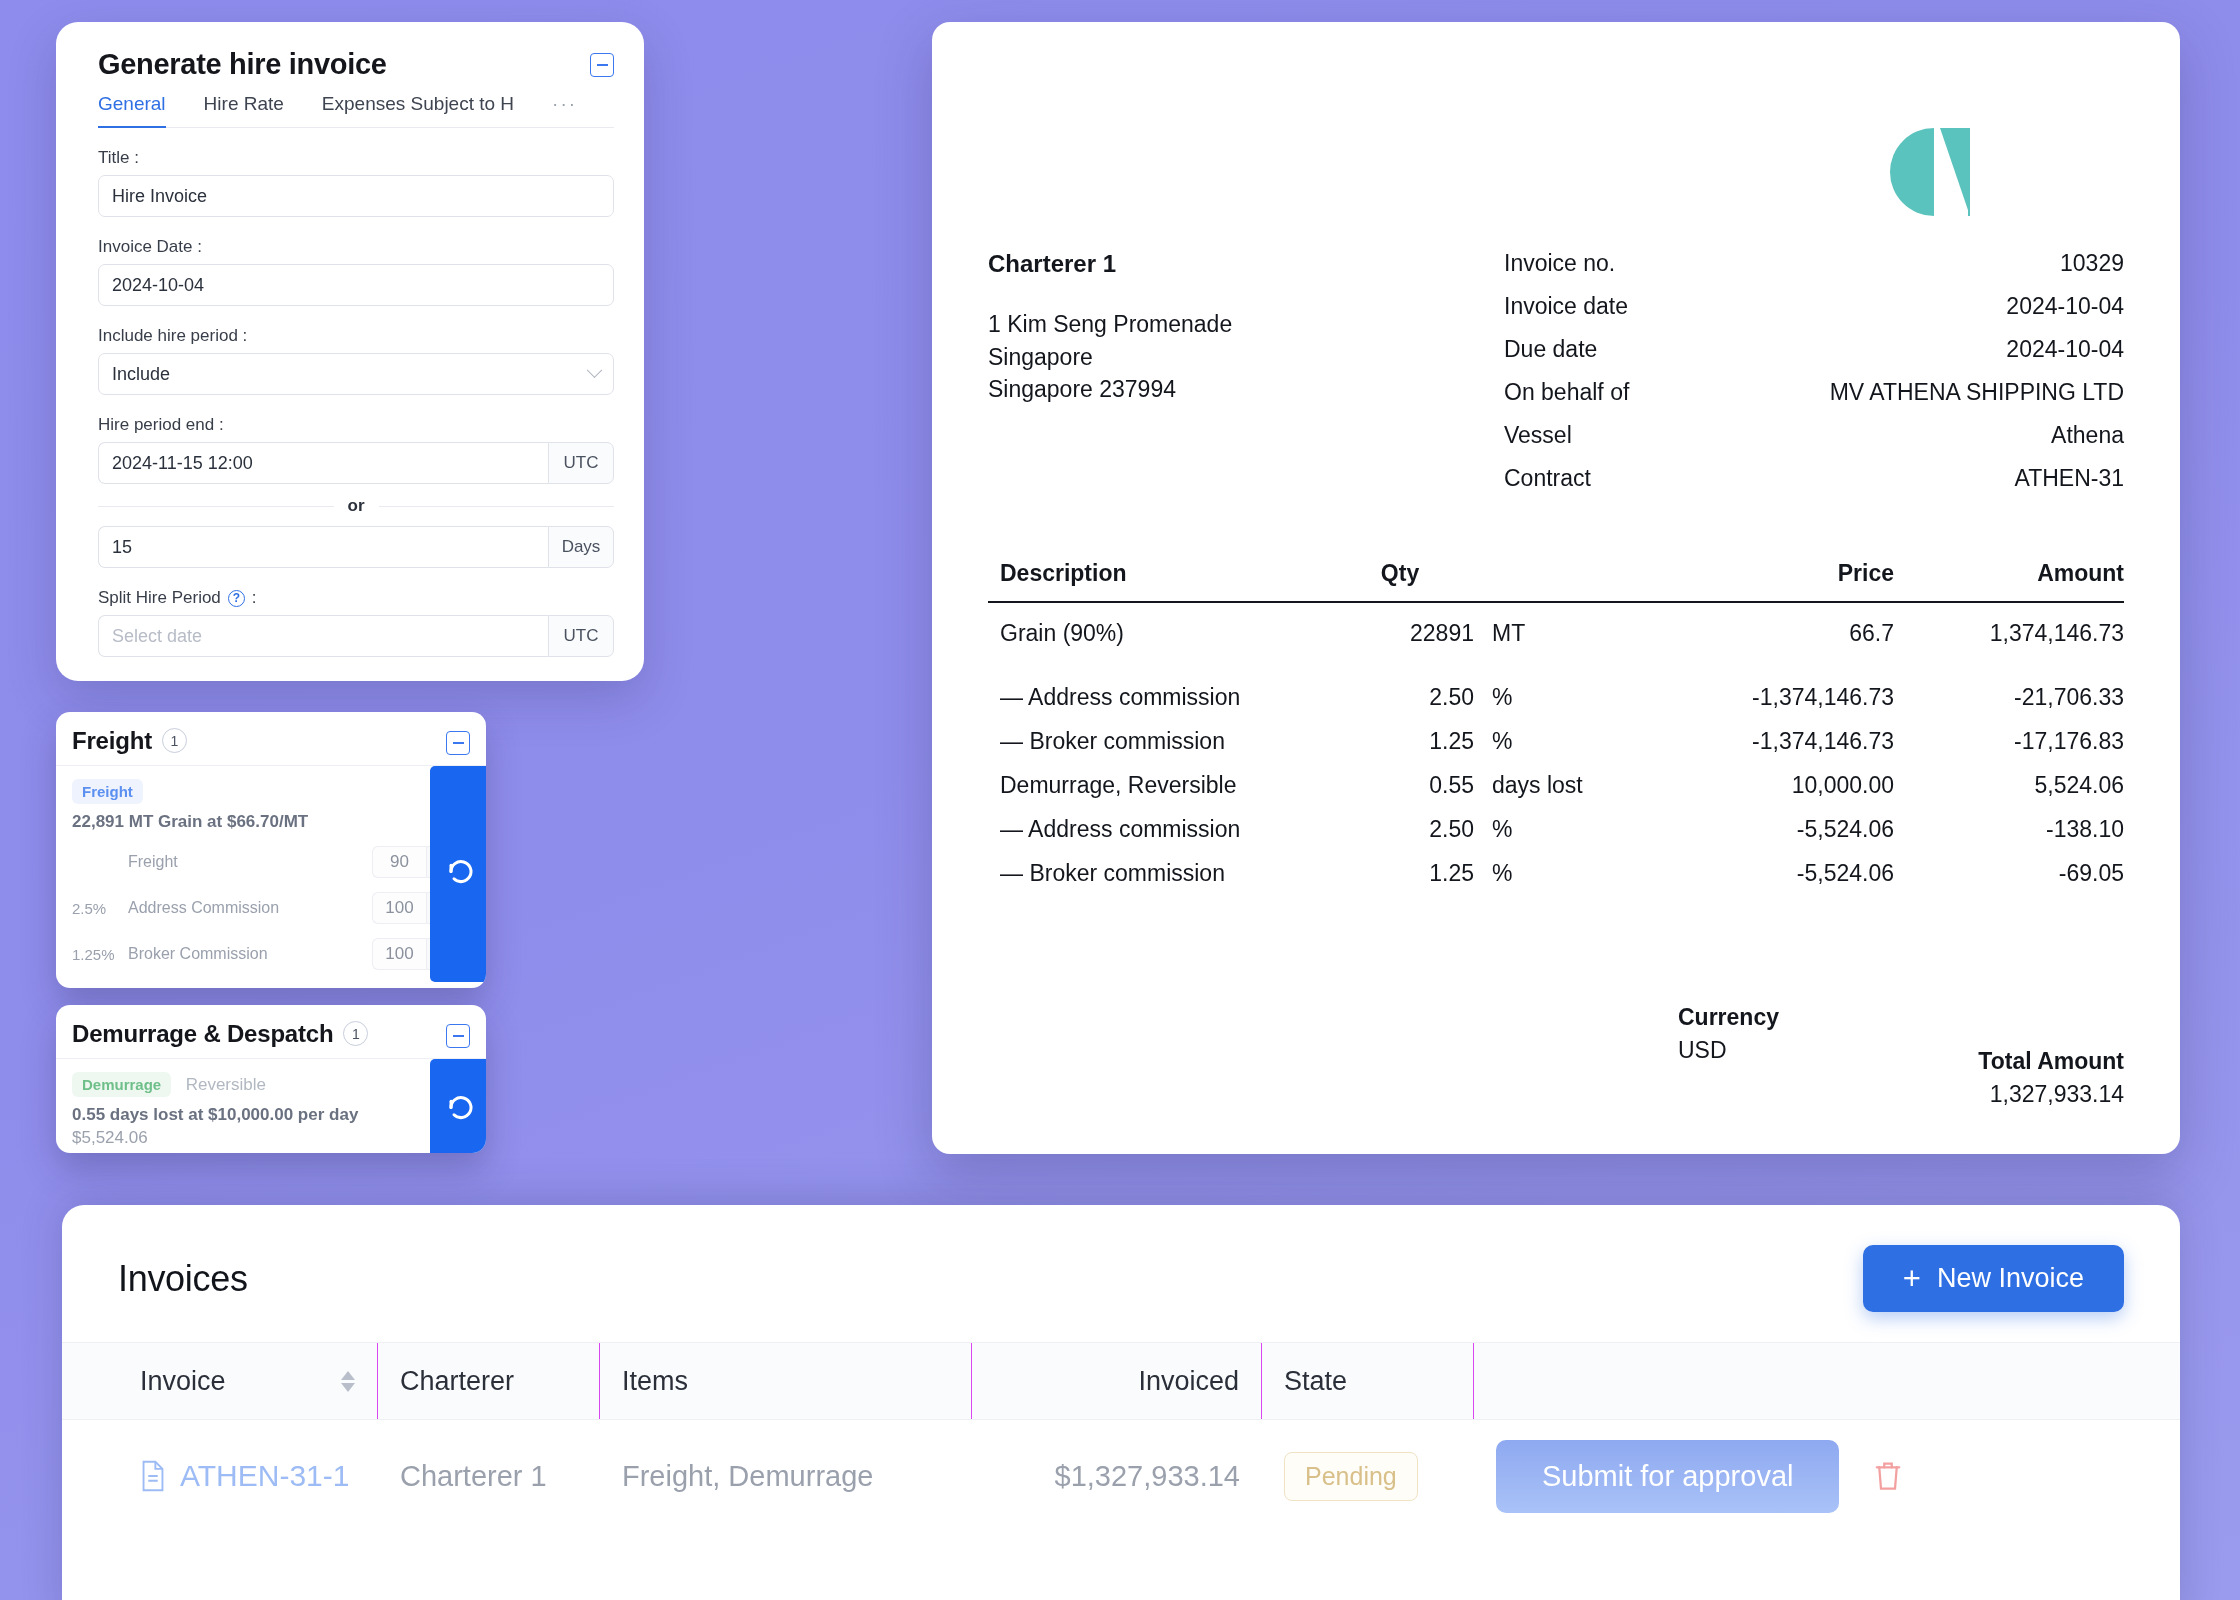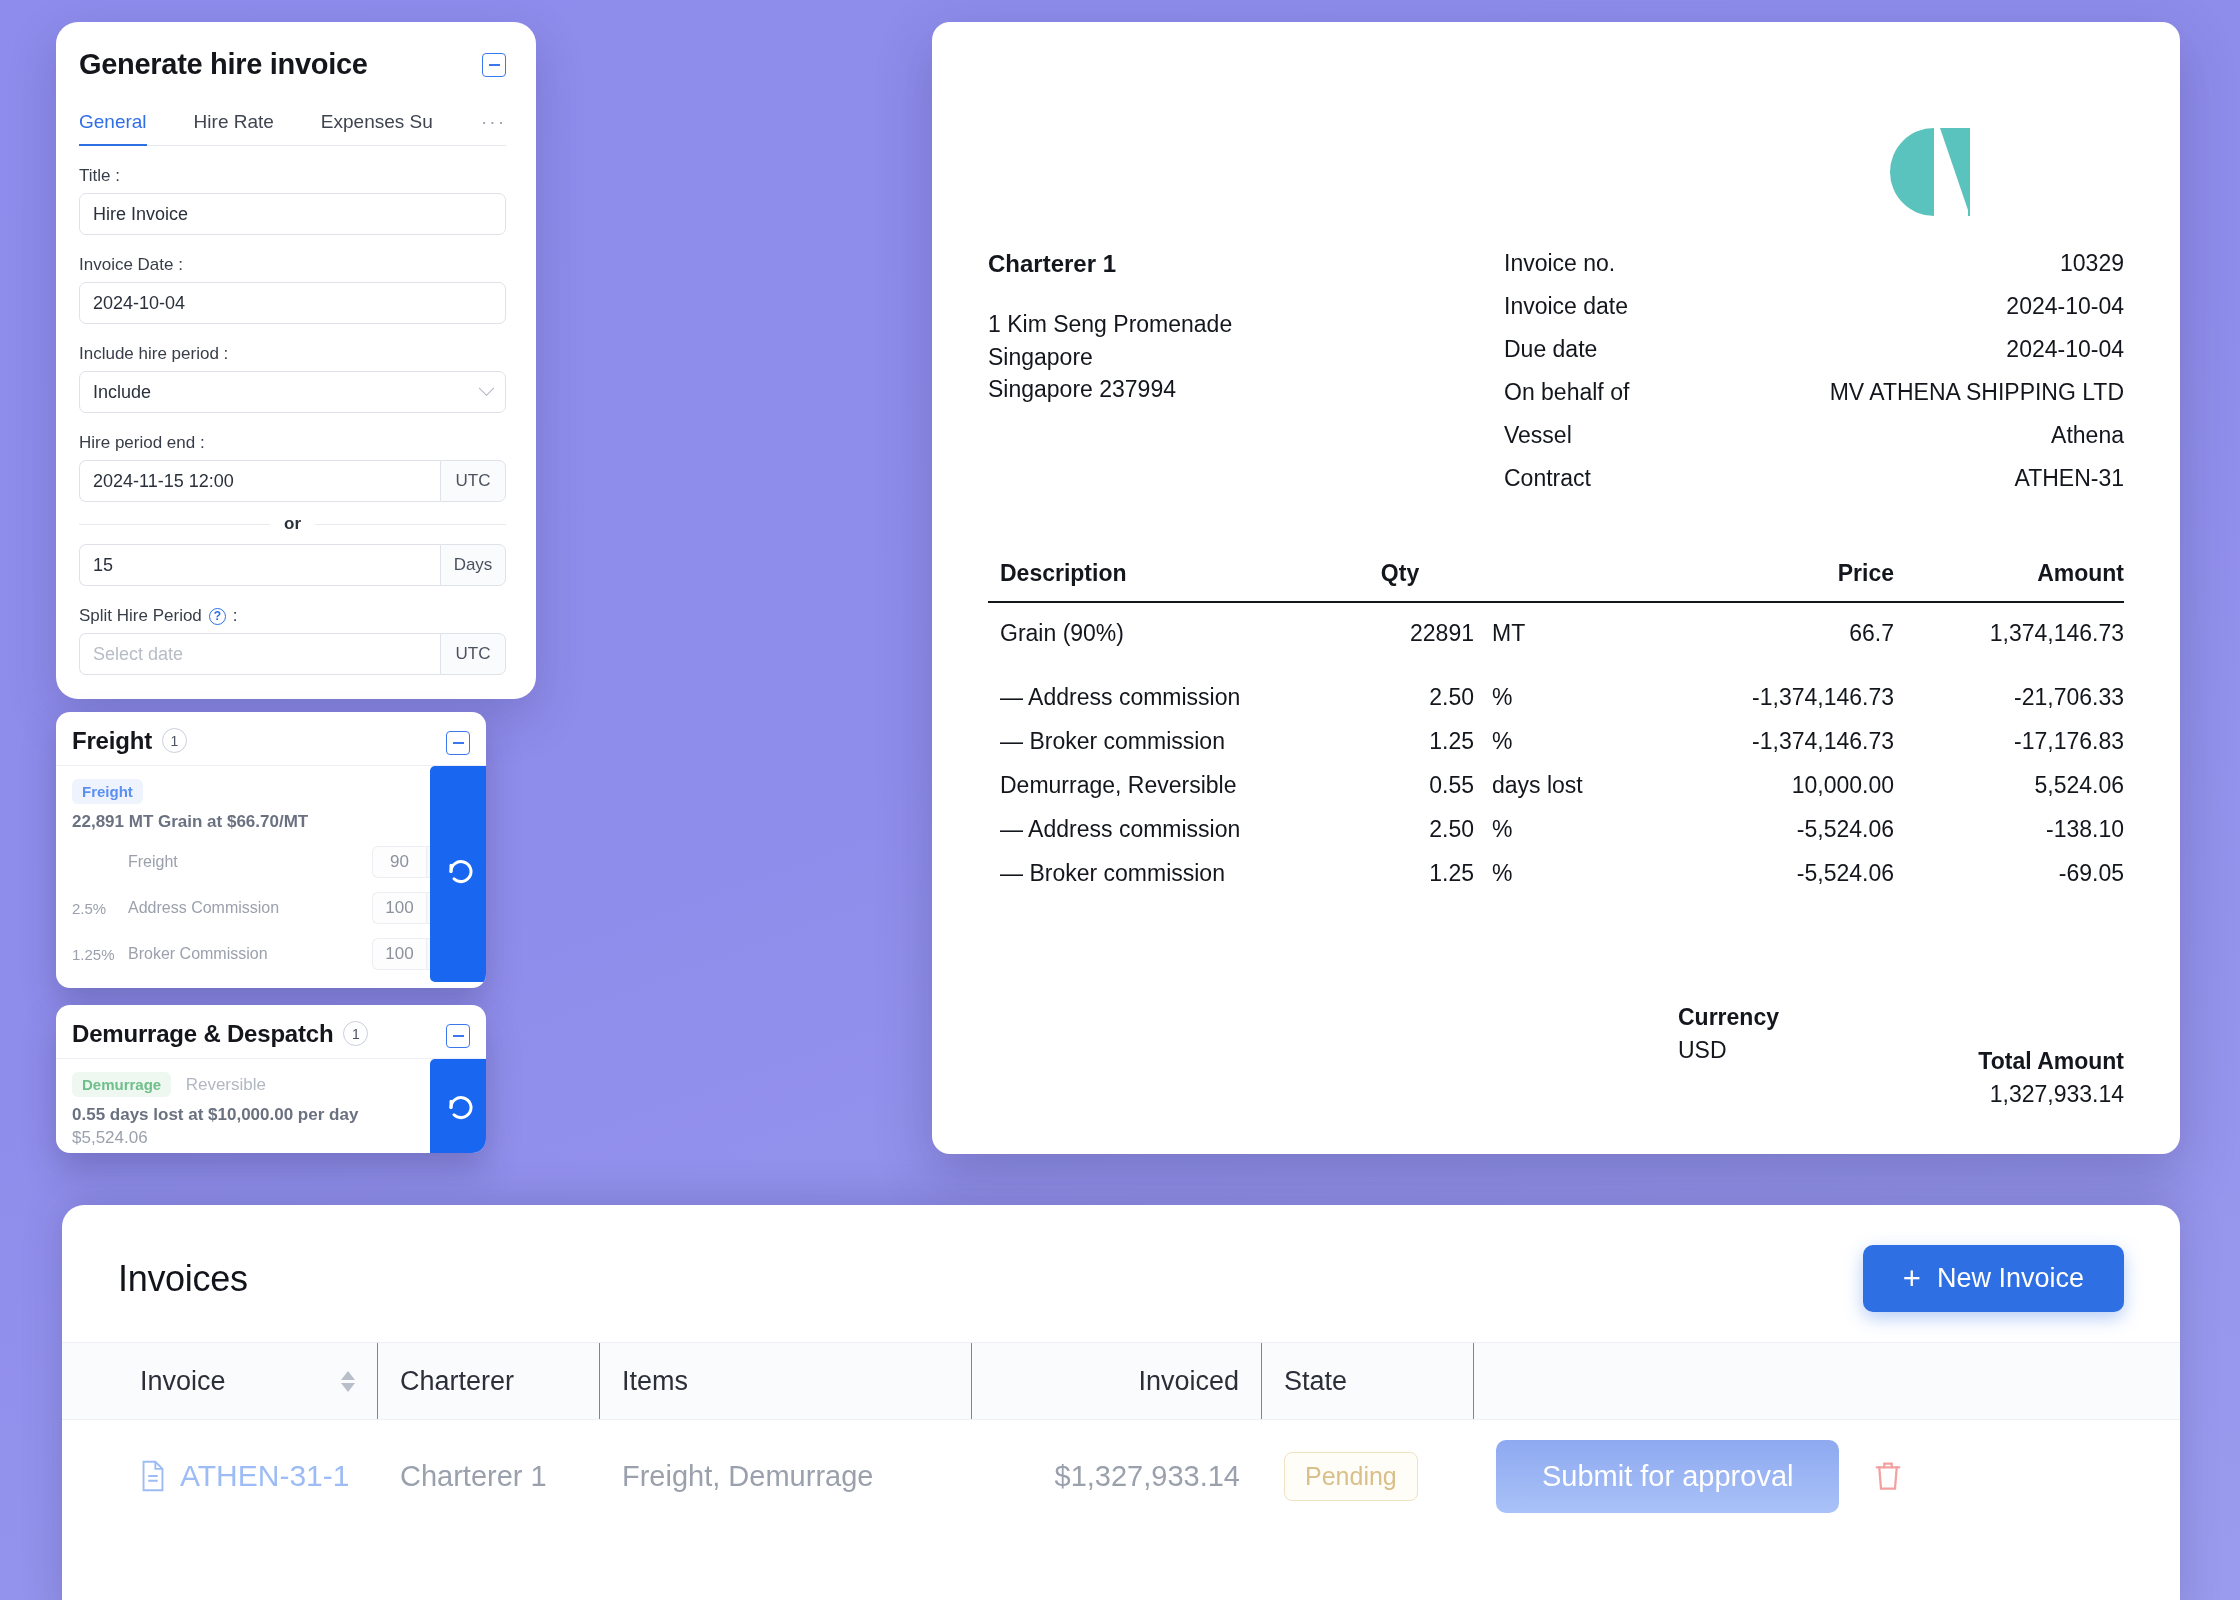--- a/index.html
+++ b/index.html
@@ -9,36 +9,36 @@
     font-family: "Liberation Sans", sans-serif;
     overflow: hidden;
   }
   body {
     background: linear-gradient(160deg, #8e8cec 0%, #8f8deb 45%, #9a9aee 100%);
     position: relative;
   }
 
   
   .form-card {
-    position: absolute; left: 56px; top: 22px; width: 480px;
+    position: absolute; left: 56px; top: 22px; width: 588px;
     background: #ffffff; border-radius: 22px;
     box-shadow: 0 18px 48px rgba(40,40,90,.22);
-    padding: 26px 30px 24px 23px;
+    padding: 26px 30px 24px 42px;
     overflow: hidden;
   }
   .form-head { display: flex; align-items: flex-start; justify-content: space-between; }
   .form-title { font-size: 29px; font-weight: bold; color: #14161c; letter-spacing: -.3px; }
   .collapse-btn {
     width: 24px; height: 24px; border: 1.6px solid #3b78f0; border-radius: 4px;
     display: flex; align-items: center; justify-content: center; margin-top: 5px;
     background: #fff; cursor: pointer;
   }
   .collapse-btn i { display:block; width: 11px; height: 2px; background: #3b78f0; }
 
-  .tabs { display: flex; align-items: flex-end; gap: 13px; margin-top: 30px;
+  .tabs { display: flex; align-items: flex-end; gap: 4px; margin-top: 12px;
           border-bottom: 1px solid #e8eaf0; position: relative; }
   .tab { font-size: 19px; color: #3e4450; padding: 0 0 12px 0; margin-right: 34px;
          white-space: nowrap; cursor: pointer; }
   .tab.active { color: #2f6fe4; border-bottom: 2.5px solid #2f6fe4; margin-bottom: -1px; padding-bottom: 11px; }
   .tab.clipped { max-width: 196px; overflow: hidden; }
   .tab-more { font-size: 19px; color: #9aa2ae; letter-spacing: 2px; padding-bottom: 12px; cursor: pointer; }
 
   .field-label { font-size: 17px; color: #383e49; margin: 20px 0 7px 0; display: flex; align-items: center; gap: 7px; }
   .help-icon { width: 17px; height: 17px; border-radius: 50%; border: 1.6px solid #2f6fe4;
                color: #2f6fe4; font-size: 12px; line-height: 14px; text-align: center; font-weight: bold; cursor: pointer; }

